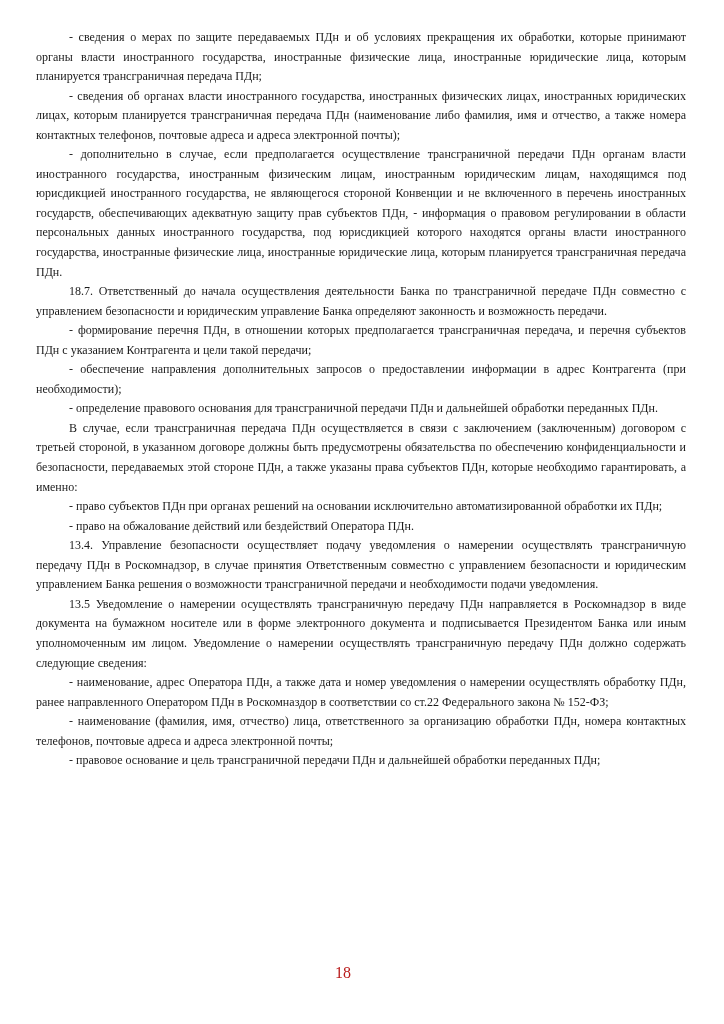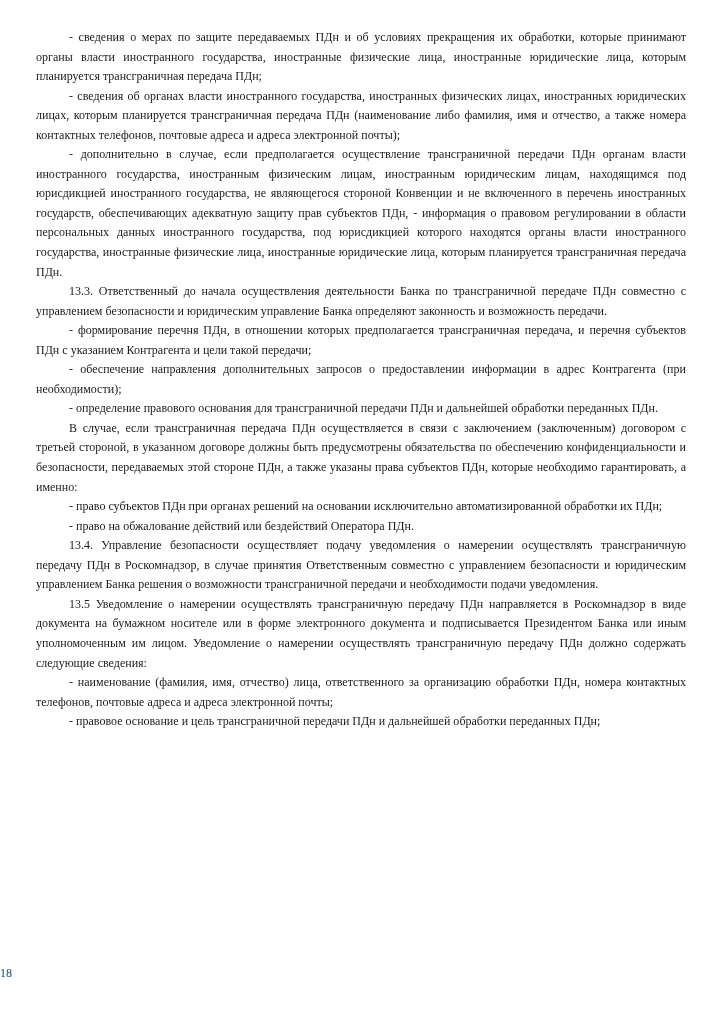--- a/index.html
+++ b/index.html
@@ -44,43 +44,44 @@
     -webkit-hyphens: none;
   }
   p.para:last-child {
     
   }
   .page-number {
     position: absolute;
     left: 0;
     top: 966px;
     width: 686px;
-    text-align: left;
-    font-size: 12px;
+    text-align: center;
+    font-size: 16px;
     line-height: 14px;
-    color: #0c4a6e;
+    color: #b91c1c;
     font-family: "Liberation Serif", "DejaVu Serif", serif;
   }
 </style>
 </head>
 <body>
 
 <div class="page">
   <div class="content">
     <p class="para">- сведения о мерах по защите передаваемых ПДн и об условиях прекращения их обработки, которые принимают органы власти иностранного государства, иностранные физические лица, иностранные юридические лица, которым планируется трансграничная передача ПДн;</p>
     <p class="para">- сведения об органах власти иностранного государства, иностранных физических лицах, иностранных юридических лицах, которым планируется трансграничная передача ПДн (наименование либо фамилия, имя и отчество, а также номера контактных телефонов, почтовые адреса и адреса электронной почты);</p>
     <p class="para">- дополнительно в случае, если предполагается осуществление трансграничной передачи ПДн органам власти иностранного государства, иностранным физическим лицам, иностранным юридическим лицам, находящимся под юрисдикцией иностранного государства, не являющегося стороной Конвенции и не включенного в перечень иностранных государств, обеспечивающих адекватную защиту прав субъектов ПДн, - информация о правовом регулировании в области персональных данных иностранного государства, под юрисдикцией которого находятся органы власти иностранного государства, иностранные физические лица, иностранные юридические лица, которым планируется трансграничная передача ПДн.</p>
-    <p class="para">13.3. Ответственный до начала осуществления деятельности Банка по трансграничной передаче ПДн совместно с управлением безопасности и юридическим управление Банка определяют законность и возможность передачи.</p>
+    <p class="para">18.7. Ответственный до начала осуществления деятельности Банка по трансграничной передаче ПДн совместно с управлением безопасности и юридическим управление Банка определяют законность и возможность передачи.</p>
     <p class="para">- формирование перечня ПДн, в отношении которых предполагается трансграничная передача, и перечня субъектов ПДн с указанием Контрагента и цели такой передачи;</p>
     <p class="para">- обеспечение направления дополнительных запросов о предоставлении информации в адрес Контрагента (при необходимости);</p>
     <p class="para">- определение правового основания для трансграничной передачи ПДн и дальнейшей обработки переданных ПДн.</p>
     <p class="para">В случае, если трансграничная передача ПДн осуществляется в связи с заключением (заключенным) договором с третьей стороной, в указанном договоре должны быть предусмотрены обязательства по обеспечению конфиденциальности и безопасности, передаваемых этой стороне ПДн, а также указаны права субъектов ПДн, которые необходимо гарантировать, а именно:</p>
     <p class="para">- право субъектов ПДн при органах решений на основании исключительно автоматизированной обработки их ПДн;</p>
     <p class="para">- право на обжалование действий или бездействий Оператора ПДн.</p>
     <p class="para">13.4. Управление безопасности осуществляет подачу уведомления о намерении осуществлять трансграничную передачу ПДн в Роскомнадзор, в случае принятия Ответственным совместно с управлением безопасности и юридическим управлением Банка решения о возможности трансграничной передачи и необходимости подачи уведомления.</p>
     <p class="para">13.5 Уведомление о намерении осуществлять трансграничную передачу ПДн направляется в Роскомнадзор в виде документа на бумажном носителе или в форме электронного документа и подписывается Президентом Банка или иным уполномоченным им лицом. Уведомление о намерении осуществлять трансграничную передачу ПДн должно содержать следующие сведения:</p>
+    <p class="para">- наименование, адрес Оператора ПДн, а также дата и номер уведомления о намерении осуществлять обработку ПДн, ранее направленного Оператором ПДн в Роскомназдор в соответствии со ст.22 Федерального закона № 152-ФЗ;</p>
     <p class="para">- наименование (фамилия, имя, отчество) лица, ответственного за организацию обработки ПДн, номера контактных телефонов, почтовые адреса и адреса электронной почты;</p>
     <p class="para">- правовое основание и цель трансграничной передачи ПДн и дальнейшей обработки переданных ПДн;</p>
 
   </div>
 
   <div class="page-number">18</div>
 </div>
 
 </body></html>

